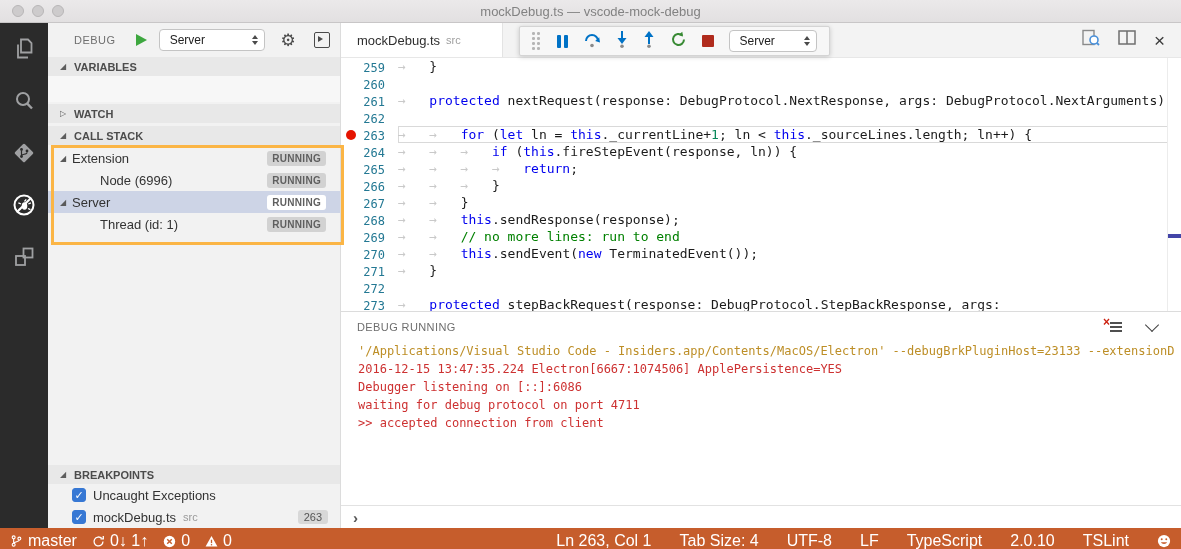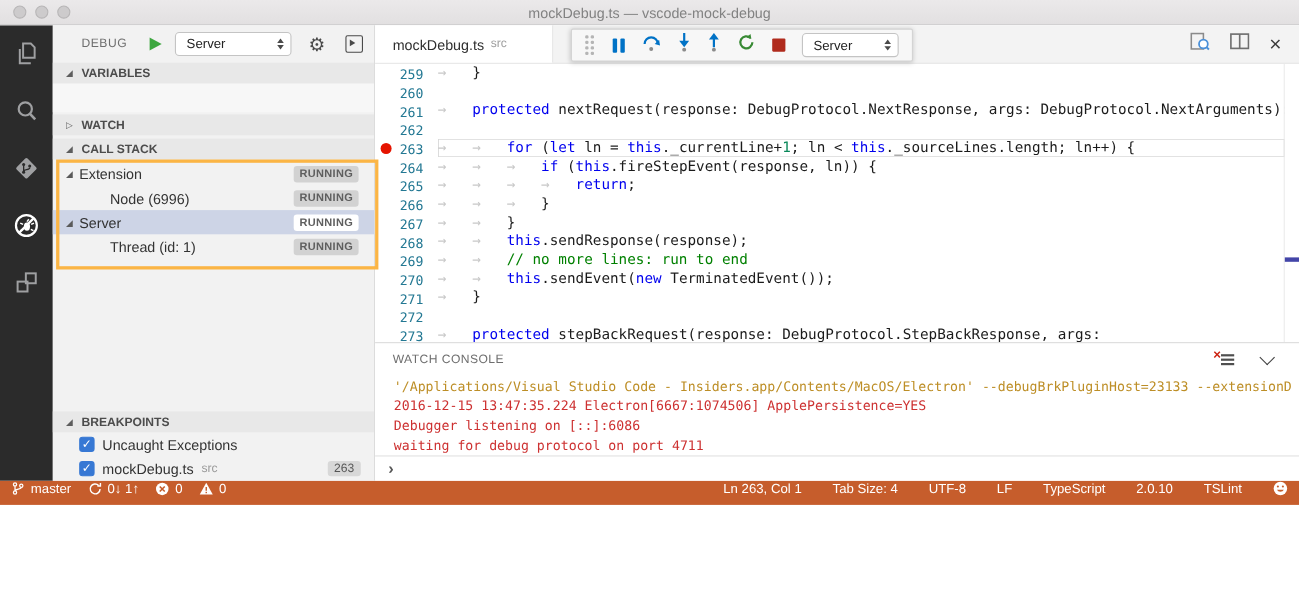--- a/index.html
+++ b/index.html
@@ -7,21 +7,21 @@
        font-family:"Liberation Sans","DejaVu Sans",sans-serif;-webkit-font-smoothing:antialiased;}
 
   
   #titlebar{height:22px;background:linear-gradient(#ebe9ea,#e2e0e1);border-bottom:1px solid #c8c6c7;
             display:flex;align-items:center;position:relative;}
   .lights{display:flex;gap:8px;padding-left:12px;z-index:2;}
   .light{width:12px;height:12px;border-radius:50%;background:#cdcbcc;border:1px solid #b8b6b7;box-sizing:border-box;}
   #title{position:absolute;left:0;right:0;text-align:center;font-size:13px;color:#828282;}
 
   
-  #main{display:flex;height:414px;}
+  #main{display:flex;height:505px;}
 
   
   #activitybar{width:48px;background:#2b2b2b;display:flex;flex-direction:column;align-items:center;
                padding-top:12px;gap:25px;flex:none;}
   .act-ic{width:27px;height:27px;color:#9fa0a2;display:flex;align-items:center;justify-content:center;}
   .act-ic.active{color:#ffffff;}
   .act-ic svg{display:block;}
 
   
   #sidebar{width:293px;background:#f2f2f2;display:flex;flex-direction:column;position:relative;
@@ -112,21 +112,21 @@
   .clear-ic .redx{position:absolute;left:-3px;top:-5px;color:#CC2211;font-size:12px;font-weight:bold;}
   .chev{width:9px;height:9px;border-right:1.7px solid #424242;border-bottom:1.7px solid #424242;
         transform:rotate(45deg);margin-top:-4px;}
   #console{flex:1;padding-left:17px;overflow:hidden;font-family:"DejaVu Sans Mono","Liberation Mono",monospace;}
   .con-line{font-size:12px;line-height:18px;white-space:pre;}
   .gold{color:#BD8E26;} .red{color:#CD3131;}
   .prompt-row{height:22px;border-top:1px solid #e2e2e2;display:flex;align-items:center;padding-left:12px;flex:none;}
   .prompt{color:#575757;font-size:15px;font-weight:bold;line-height:1;}
 
   
-  #statusbar{height:22px;background:#C65D2C;display:flex;align-items:flex-start;color:#fff;font-size:12px;
+  #statusbar{height:22px;background:#C65D2C;display:flex;align-items:flex-end;color:#fff;font-size:16px;
              padding:0 10px;box-sizing:border-box;}
   .sb-item{display:flex;align-items:center;gap:5px;margin-right:15px;}
   .sb-item svg{display:block;}
   .sb-right{margin-left:auto;display:flex;align-items:center;}
   .sb-right .sb-item{margin-right:0;margin-left:28px;}
 </style>
 </head>
 <body>
 
 <div id="app">
@@ -425,21 +425,21 @@
           <div class="line">
             <div class="gutter">
               <span class="lnum">273</span>
             </div>
             <div class="code"><span class="tk-ws">→   </span><span class="tk-k">protected</span><span class="tk-p"> stepBackRequest(response: DebugProtocol.StepBackResponse, args:</span></div>
           </div>
         </div>
 
       <div id="panel">
         <div class="panel-hd">
-          <span class="panel-title">WATCH CONSOLE</span>
+          <span class="panel-title">DEBUG RUNNING</span>
           <span class="panel-actions">
             <span class="clear-ic">
                 <span class="bar b1"></span>
                 <span class="bar b2"></span>
                 <span class="bar b3"></span>
                 <span class="redx">×</span>
               </span>
             <span class="chev"></span>
           </span>
         </div>

